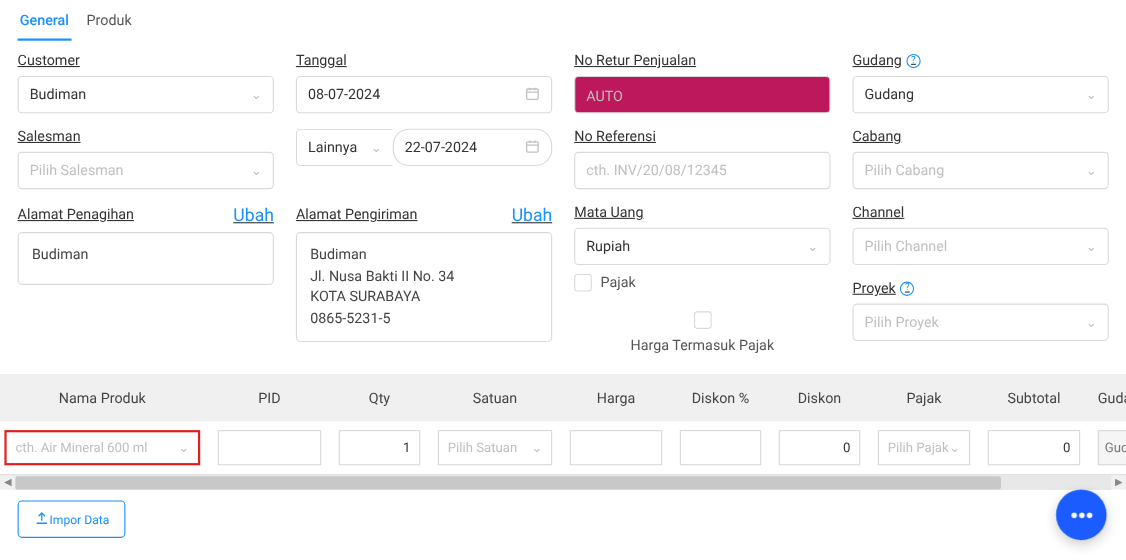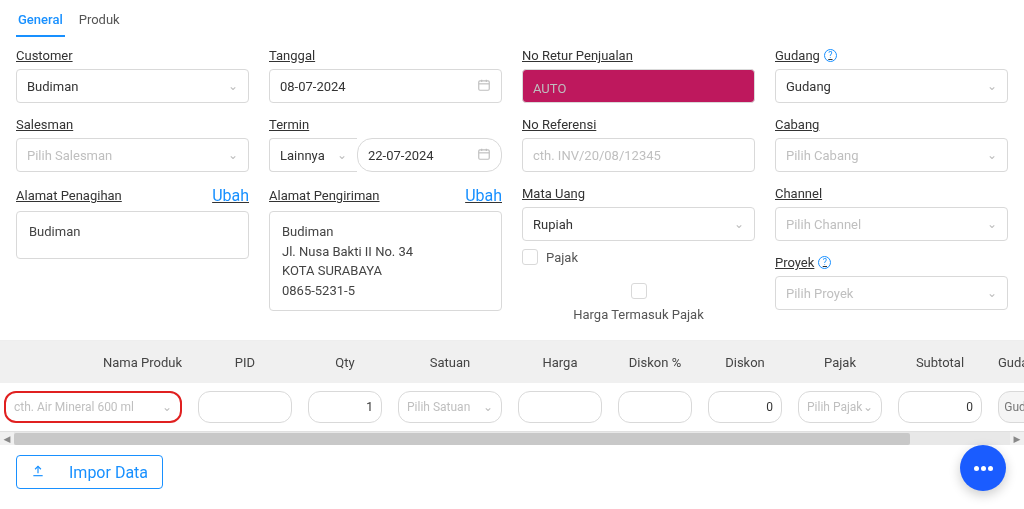--- a/index.html
+++ b/index.html
@@ -131,35 +131,35 @@
     padding: 0 8px;
     flex-shrink: 0;
     text-align: center;
   }
   .table-row {
     display: flex;
     align-items: center;
     padding: 6px 0;
     height: 48px;
   }
-  .c-produk { width: 190px; text-align:right; padding-left:4px;}
+  .c-produk { width: 190px; text-align:center; padding-left:4px;}
   .c-pid { width: 110px; }
   .c-qty { width: 90px; }
   .c-satuan { width: 120px; }
   .c-harga { width: 100px; }
   .c-diskonp { width: 90px; }
   .c-diskon { width: 90px; }
   .c-pajak { width: 100px; }
   .c-subtotal { width: 100px; }
   .c-gudang { width: 70px; text-align:left; }
   .cell-input {
     width: 100%;
     height: 32px;
     border: 1px solid #d9d9d9;
-    border-radius: 12px;
+    border-radius: 0;
     padding: 4px 8px;
     font-size: 12px;
     color: #333;
     background:#fff;
     display:flex;
     align-items:center;
     justify-content:space-between;
   }
   .cell-input.placeholder { color:#bfbfbf; }
   .cell-input.ra { justify-content:flex-end; }
@@ -184,29 +184,29 @@
   .scrollbar .thumb {
     position:absolute; left:0; top:1px; height:12px; width:90%;
     background:#c8c8c8; border-radius:2px;
   }
   .footer {
     padding: 10px 16px;
   }
   .impor-btn {
     display:inline-flex;
     align-items:center;
-    gap:24px;
+    gap:0;
     height: 34px;
     padding: 0 14px;
     border:1px solid #1890ff;
     color:#1890ff;
     border-radius:4px;
     background:#fff;
     cursor:pointer;
-    font-size:16px;
+    font-size:11px;
   }
   .fab {
     position:absolute;
     right: 18px;
     bottom: 18px;
     width: 46px; height:46px;
     border-radius:50%;
     background:#1a5cff;
     color:#fff;
     display:flex;
@@ -281,23 +281,20 @@
     <div class="field-label">
         <span class="left">Salesman</span>
       </div>
     <div class="select placeholder">
       <span>Pilih Salesman</span>
       <span class="chev">⌄</span>
     </div>
   </div>
 
   <div>
-    <div class="field-label">
-        <span class="left">Termin</span>
-      </div>
     <div class="termin-row">
       <div class="select">
         <span>Lainnya</span>
         <span class="chev">⌄</span>
       </div>
       <div class="input">
         <span>22-07-2024</span>
         <span class="calendar-icon">
           <svg width="14" height="14" viewBox="0 0 24 24" fill="none" stroke="#bfbfbf" stroke-width="2">
               <rect x="3" y="5" width="18" height="16" rx="2"></rect>

